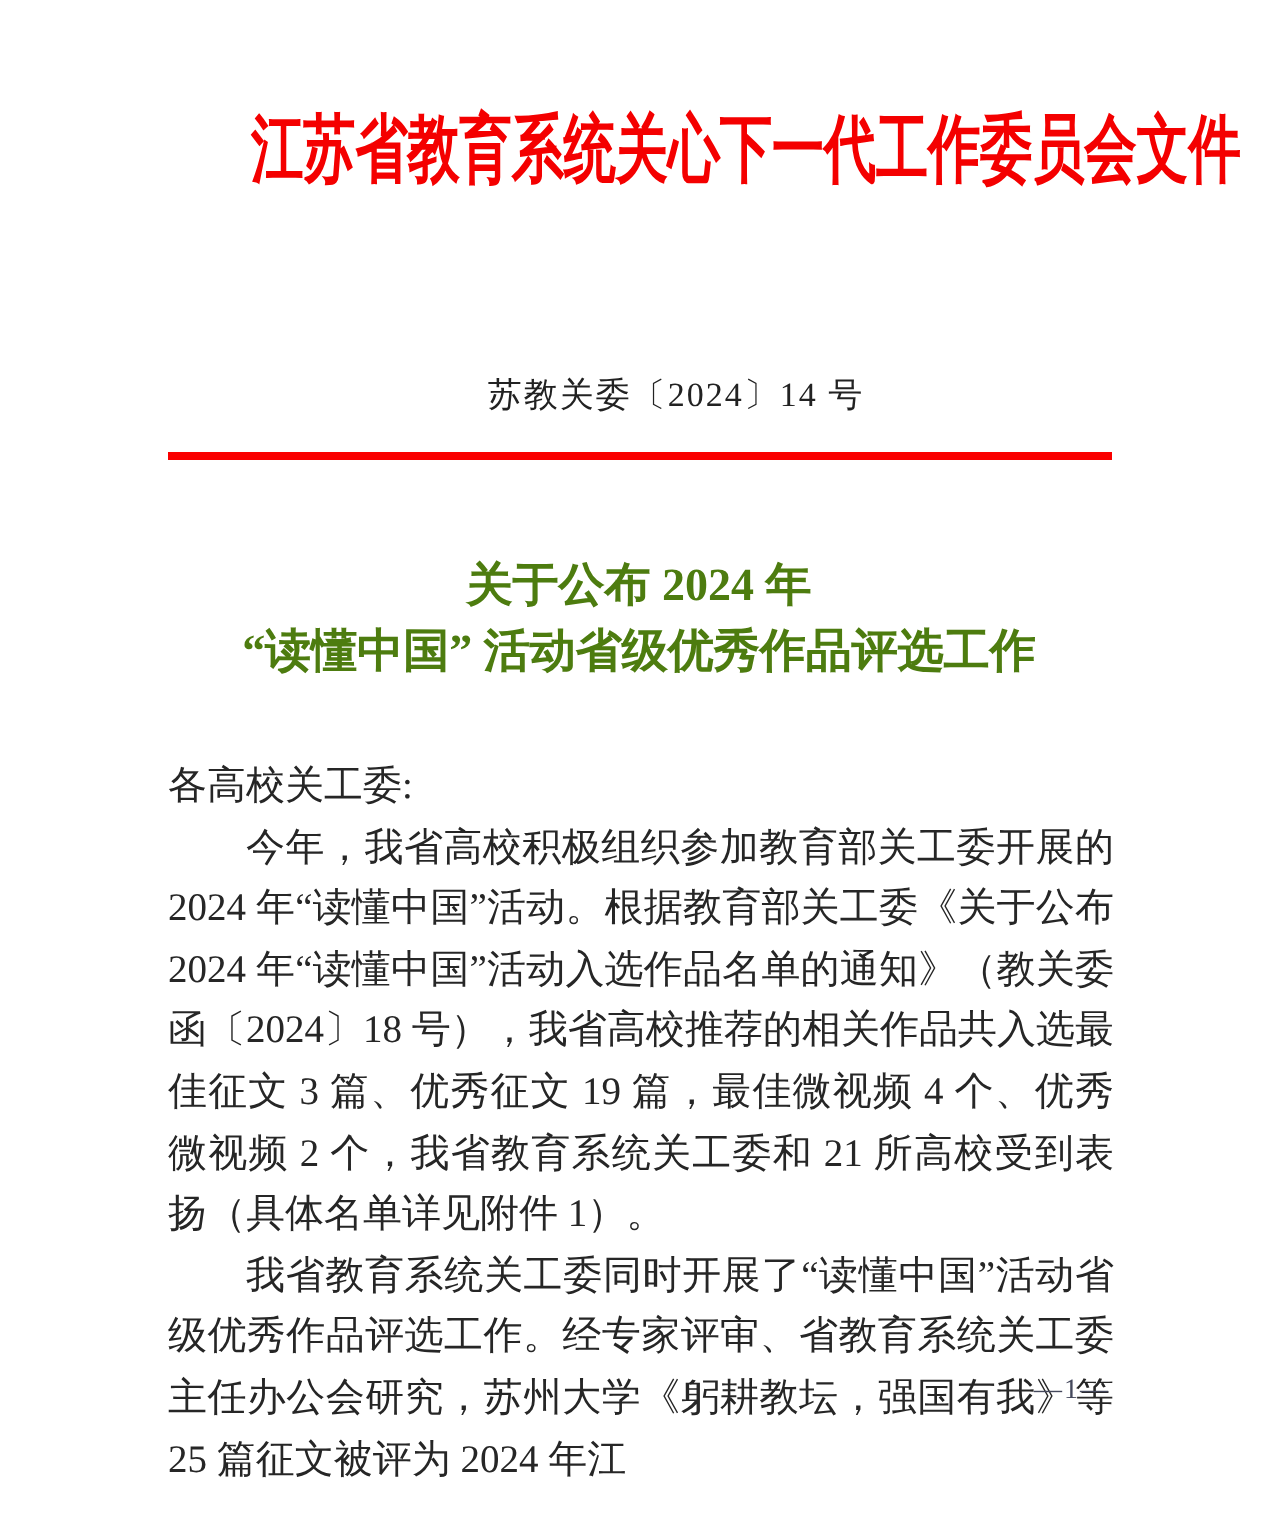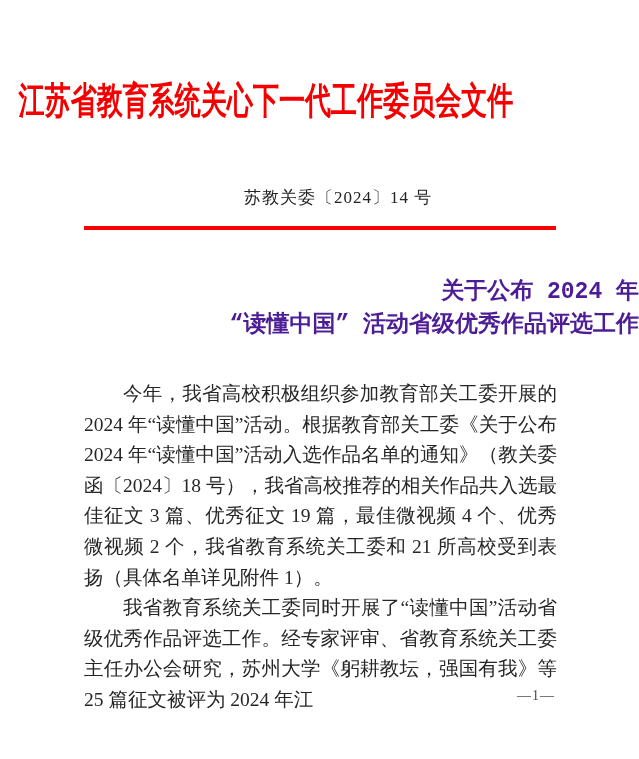--- a/index.html
+++ b/index.html
@@ -10,23 +10,22 @@
     height: 759px;
     background: #ffffff;
     overflow: hidden;
     font-family: "Liberation Serif", "DejaVu Serif", serif;
   }
   .red-header {
     position: absolute;
     top: 50px;
     left: 0;
     width: 100%;
-    text-align: left;
+    text-align: right;
     height: 50px;
-    margin-top: 26px;
   }
   .red-header .stretch {
     display: inline-block;
     font-size: 28px;
     font-weight: 700;
     color: #f40000;
     white-space: nowrap;
     transform: scale(0.93, 1.32);
     transform-origin: center top;
     letter-spacing: 0px;
@@ -48,26 +47,25 @@
     left: 84px;
     width: 472px;
     height: 4px;
     background: #fa0000;
   }
   .doc-title {
     position: absolute;
     top: 276px;
     left: 0;
     width: 100%;
-    text-align: right;
+    text-align: center;
     font-weight: 700;
-    color: #4c1d95;
+    color: #4d7c0f;
     font-size: 23px;
     line-height: 33px;
-    font-family: Liberation Mono, monospace;
   }
   .body-block {
     position: absolute;
     top: 379px;
     left: 84px;
     width: 473px;
     font-size: 19.5px;
     line-height: 30.6px;
     color: #262626;
     text-align: justify;
@@ -99,19 +97,20 @@
   <div class="doc-number">苏教关委〔2024〕14 号</div>
 
   <div class="red-line"></div>
 
   <div class="doc-title">
     <div>关于公布 2024 年</div>
     <div>“读懂中国” 活动省级优秀作品评选工作</div>
   </div>
 
   <div class="body-block">
+    <div class="salutation">各高校关工委:</div>
     <p class="para">今年，我省高校积极组织参加教育部关工委开展的 2024 年“读懂中国”活动。根据教育部关工委《关于公布 2024 年“读懂中国”活动入选作品名单的通知》（教关委函〔2024〕18 号），我省高校推荐的相关作品共入选最佳征文 3 篇、优秀征文 19 篇，最佳微视频 4 个、优秀微视频 2 个，我省教育系统关工委和 21 所高校受到表扬（具体名单详见附件 1）。</p>
     <p class="para">我省教育系统关工委同时开展了“读懂中国”活动省级优秀作品评选工作。经专家评审、省教育系统关工委主任办公会研究，苏州大学《躬耕教坛，强国有我》等 25 篇征文被评为 2024 年江</p>
   </div>
 
   <div class="page-number">—1—</div>
 
 </div>
 
 </body></html>

